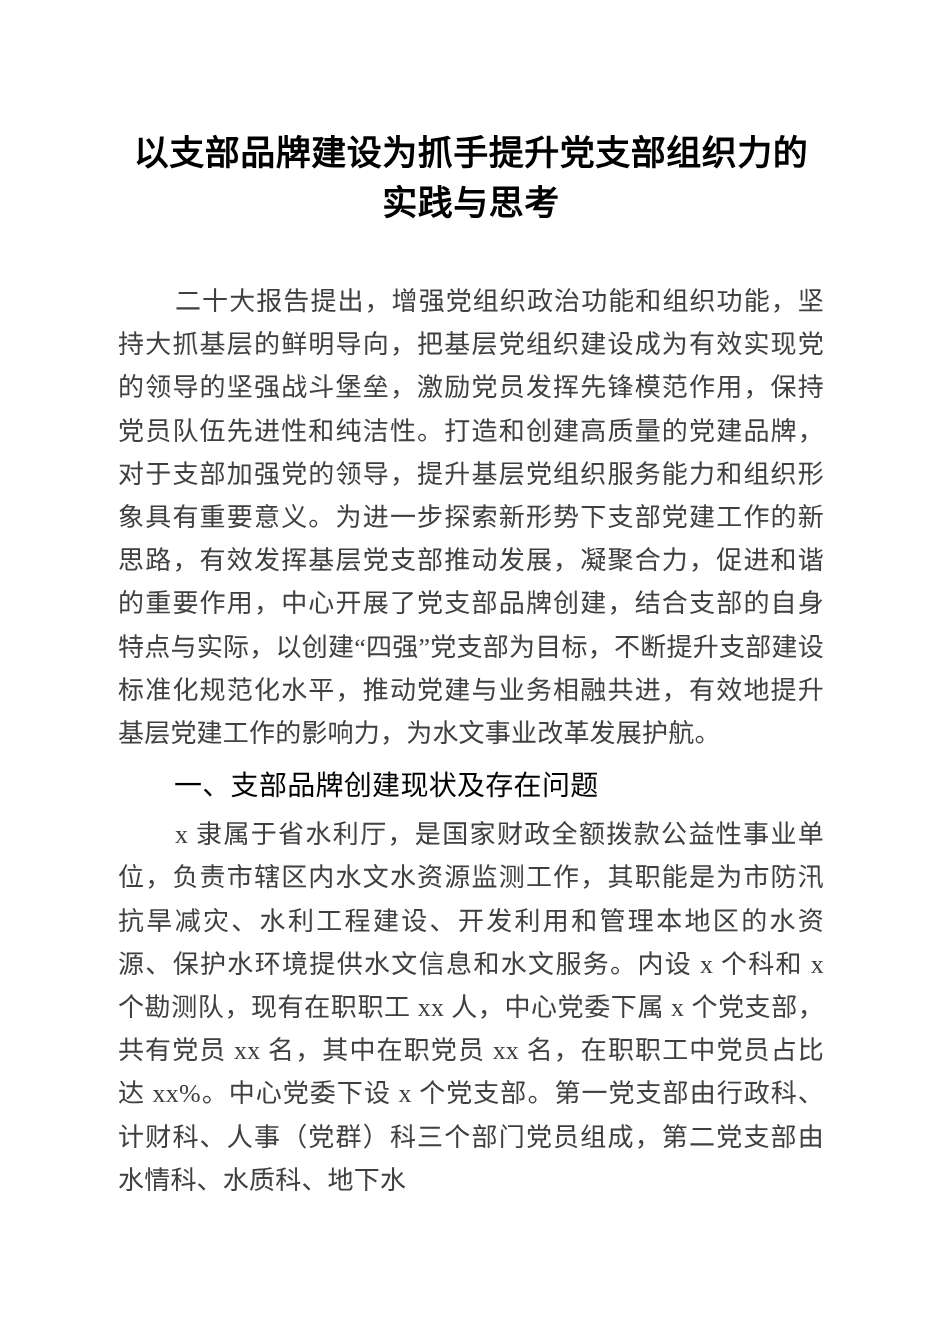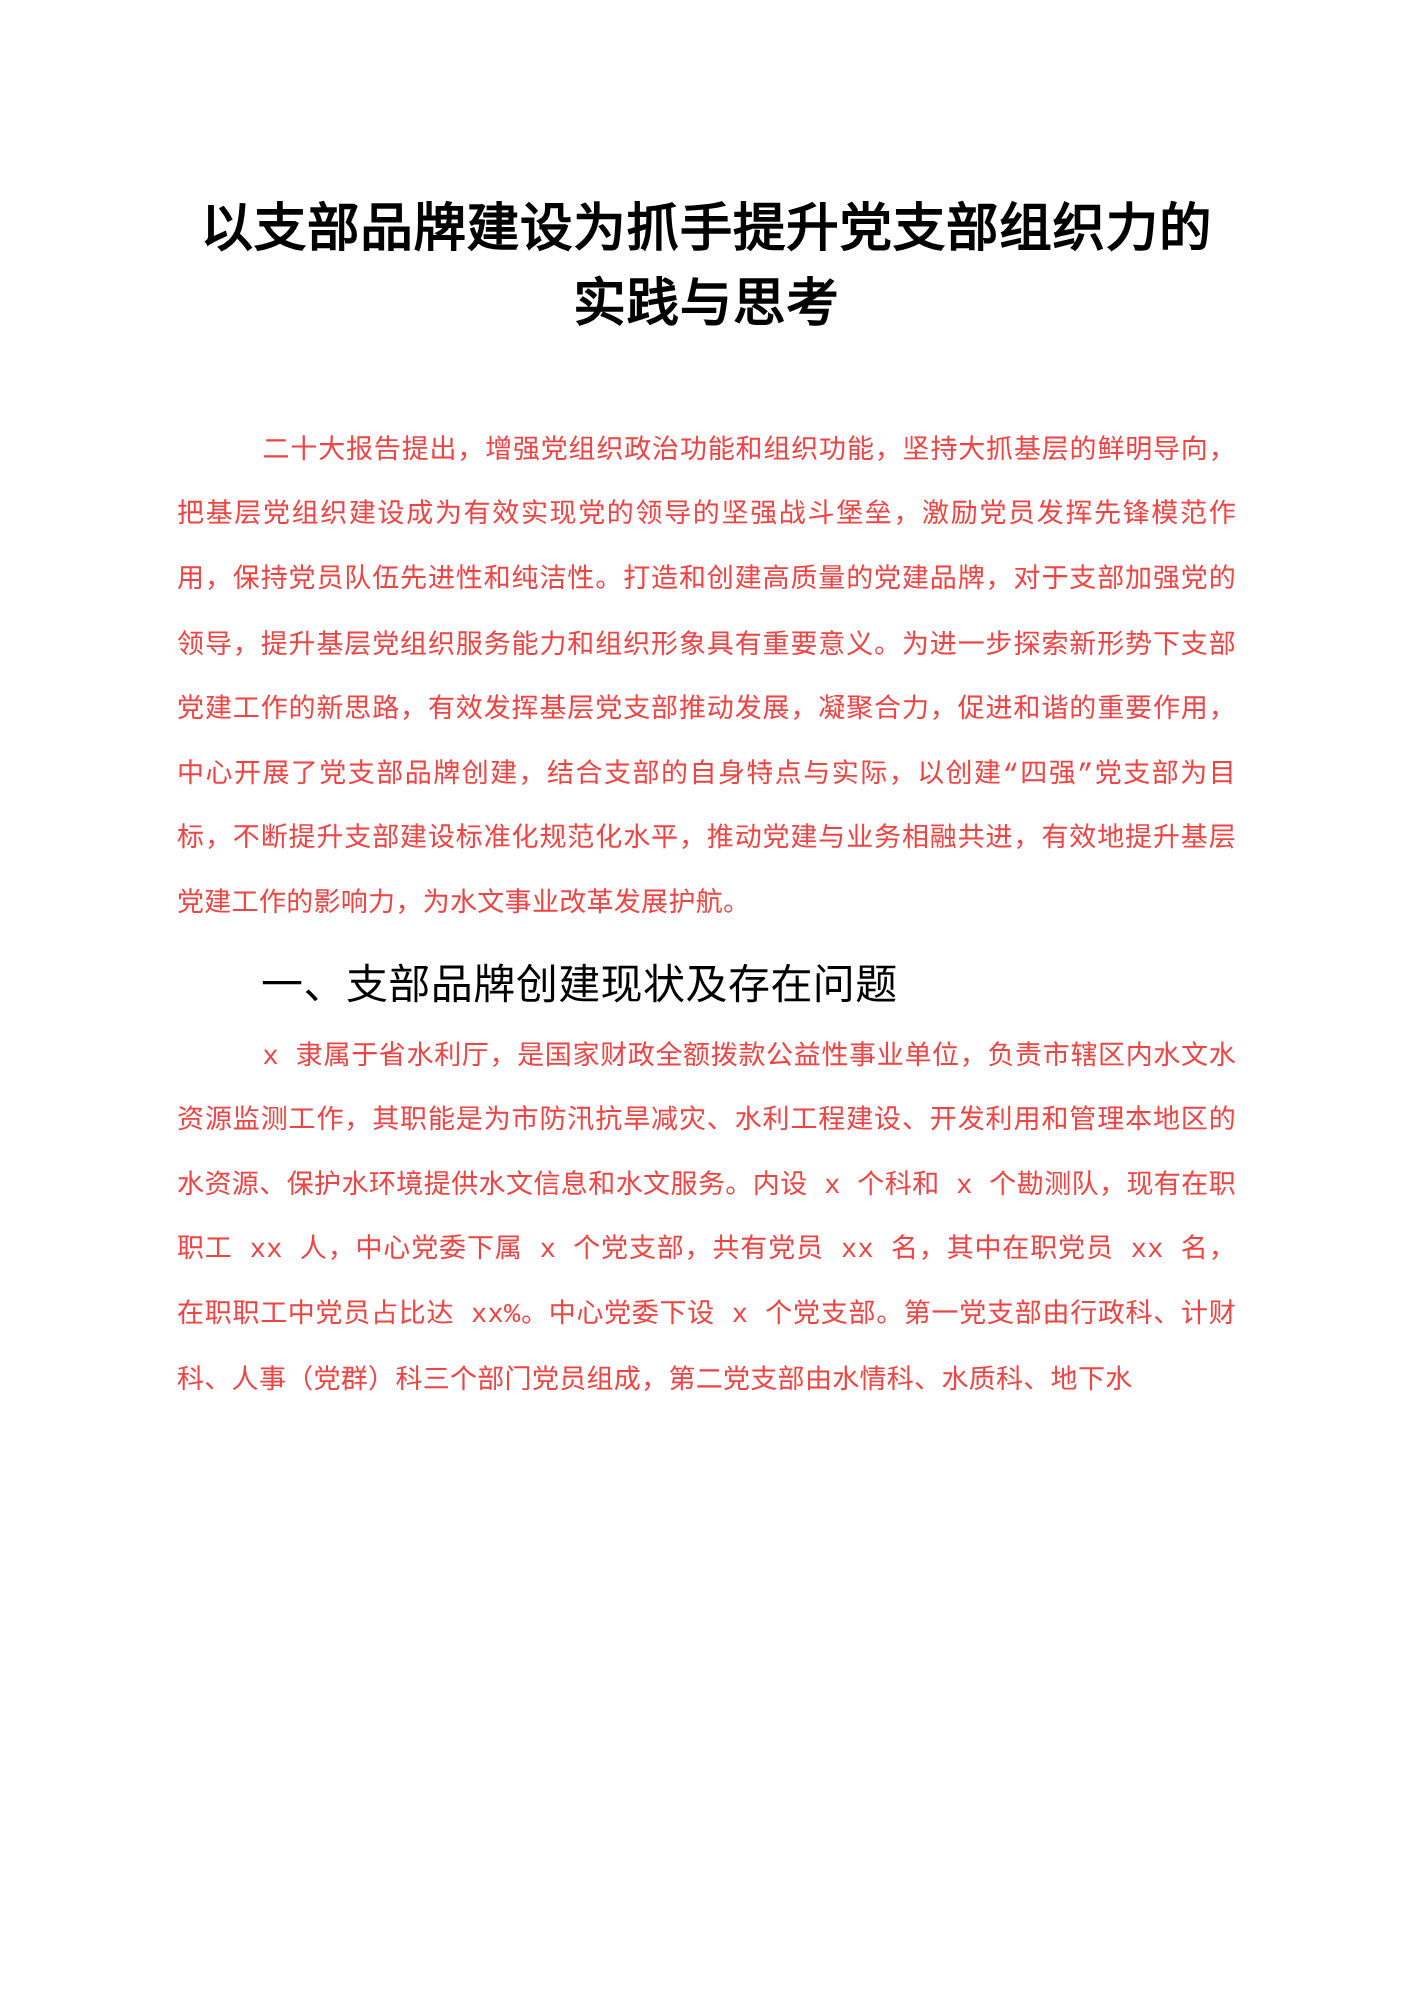--- a/index.html
+++ b/index.html
@@ -38,28 +38,28 @@
     line-height: 50px;
     letter-spacing: 0.5px;
     text-align: center;
     color: #000000;
     word-break: break-all;
   }
 
   
   .para {
     margin: 0;
-    font-family: Liberation Mono, monospace;
-    font-size: 18px;
+    font-family: Liberation Serif, serif;
+    font-size: 26px;
     line-height: 43.2px;
     text-align: justify;
     text-align-last: left;
     text-justify: inter-character;
     text-indent: 57px;
-    color: #ef4444;
+    color: #404040;
     word-break: break-all;
     letter-spacing: 0.2px;
   }
 
   .para.first-para {
     margin-top: 52px;
   }
 
   .para.after-heading {
     margin-top: 0;

